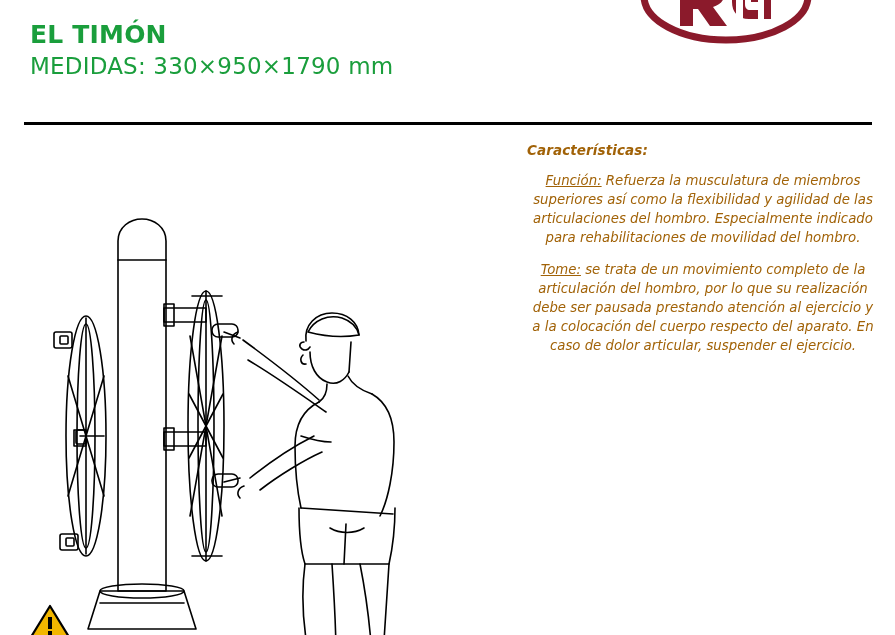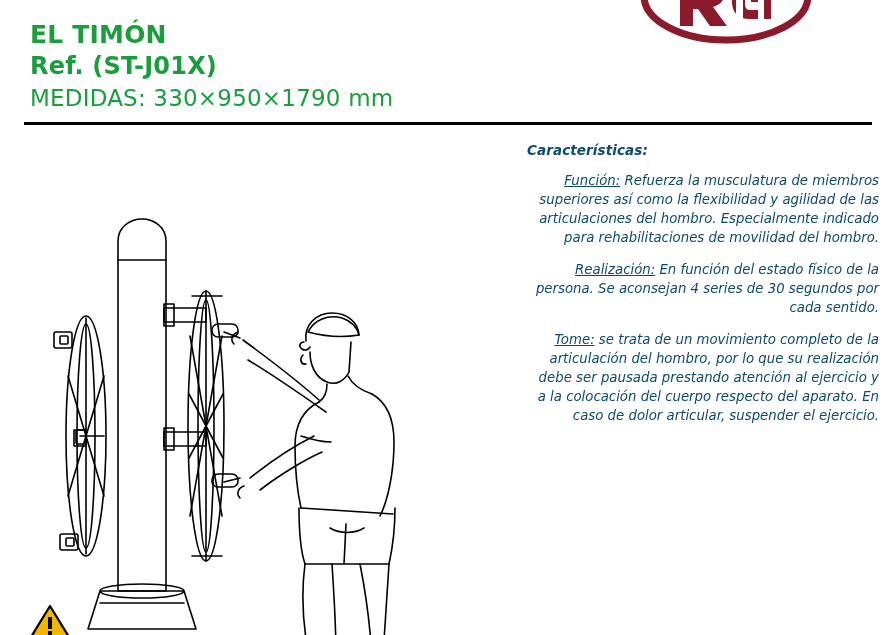--- a/index.html
+++ b/index.html
@@ -79,35 +79,35 @@
     background: #ffffff;
   }
 
   
   .textcol {
     position: absolute;
     left: 527px;
     top: 142px;
     width: 352px;
     font-family: "DejaVu Sans", sans-serif;
-    color: #0c4a6e;
+    color: #a16207;
   }
   .char-heading {
     font-size: 13.5px;
     font-weight: bold;
     font-style: italic;
     margin-bottom: 13px;
     letter-spacing: 0.1px;
   }
   .para {
     font-size: 13.3px;
     font-style: italic;
     line-height: 1.43;
     margin-bottom: 13px;
-    text-align: right;
+    text-align: center;
   }
   .para .lead {
     text-decoration: underline;
     font-style: italic;
   }
 
   
   .warning {
     position: absolute;
     left: 30px;
@@ -116,21 +116,20 @@
     height: 34px;
   }
 </style>
 </head>
 <body>
 
 <div class="header">
 
   <div class="title-block">
     <div class="title-line1">EL TIMÓN</div>
-    <div class="title-line2">Ref. (ST-J01X)</div>
     <div class="title-line3">MEDIDAS: 330×950×1790 mm</div>
   </div>
 
   <div class="logo">
     <svg width="210" height="96" viewBox="0 0 210 96">
       <ellipse cx="118" cy="30" rx="82" ry="44" fill="none" stroke="#8b1a2b" stroke-width="7"></ellipse>
       <g fill="#8b1a2b">
 
         <path d="M72 10 h26 c12 0 19 7 19 16 c0 8 -5 13 -12 15 l14 19 h-17 l-12 -17 h-5 v17 h-13 z M85 22 v10 h11 c4 0 6 -2 6 -5 c0 -3 -2 -5 -6 -5 z"></path>
 
@@ -235,23 +234,20 @@
 <div class="vert-divider"></div>
 
 <div class="textcol">
   <div class="char-heading">Características:</div>
 
   <div class="para">
     <span class="lead">Función:</span><span> Refuerza la musculatura de miembros superiores así como la flexibilidad y agilidad de las articulaciones del hombro. Especialmente indicado para rehabilitaciones de movilidad del hombro.</span>
   </div>
 
 
-  <div class="para">
-    <span class="lead">Realización:</span><span> En función del estado físico de la persona. Se aconsejan 4 series de 30 segundos por cada sentido.</span>
-  </div>
 
   <div class="para">
     <span class="lead">Tome:</span><span> se trata de un movimiento completo de la articulación del hombro, por lo que su realización debe ser pausada prestando atención al ejercicio y a la colocación del cuerpo respecto del aparato. En caso de dolor articular, suspender el ejercicio.</span>
   </div>
 </div>
 
 <div class="warning">
   <svg width="40" height="34" viewBox="0 0 40 34">
     <polygon points="20,2 39,33 1,33" fill="#f2b600" stroke="#000000" stroke-width="2.2" stroke-linejoin="round"></polygon>
     <rect x="18" y="13" width="4" height="12" fill="#000000"></rect>

